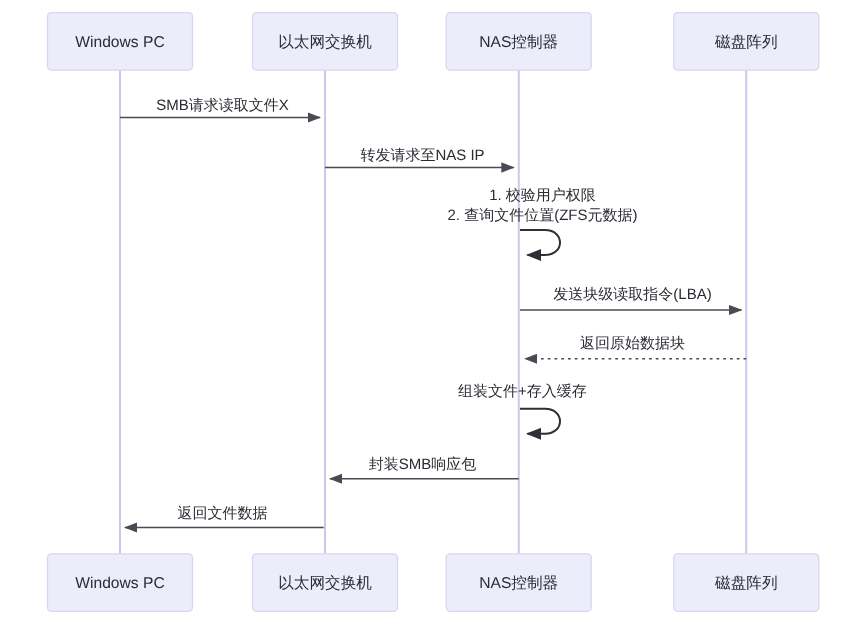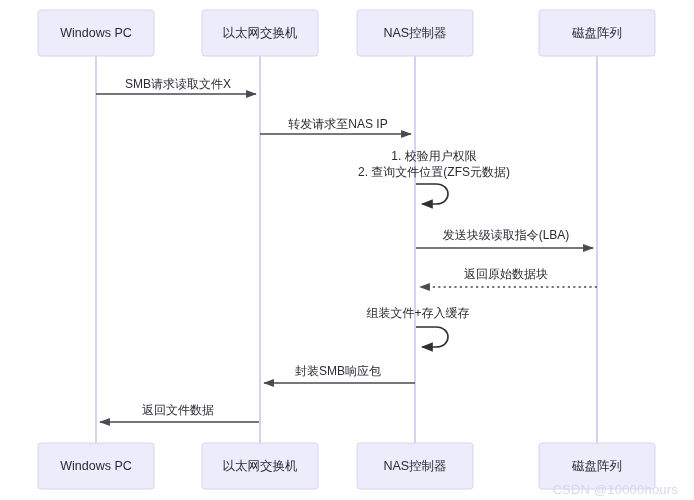--- a/index.html
+++ b/index.html
@@ -182,15 +182,14 @@
         <rect class="actor-box-rect" x="357" y="443" width="116" height="46" rx="3"></rect>
         <text class="actor-label" x="415" y="467">NAS控制器</text>
       </g>
       <g>
         <rect class="actor-box-rect" x="539" y="443" width="116" height="46" rx="3"></rect>
         <text class="actor-label" x="597" y="467">磁盘阵列</text>
       </g>
     </g>
   </svg>
 
-  <div class="watermark-text">CSDN @10000hours</div>
 
 </div>
 
 </body></html>

